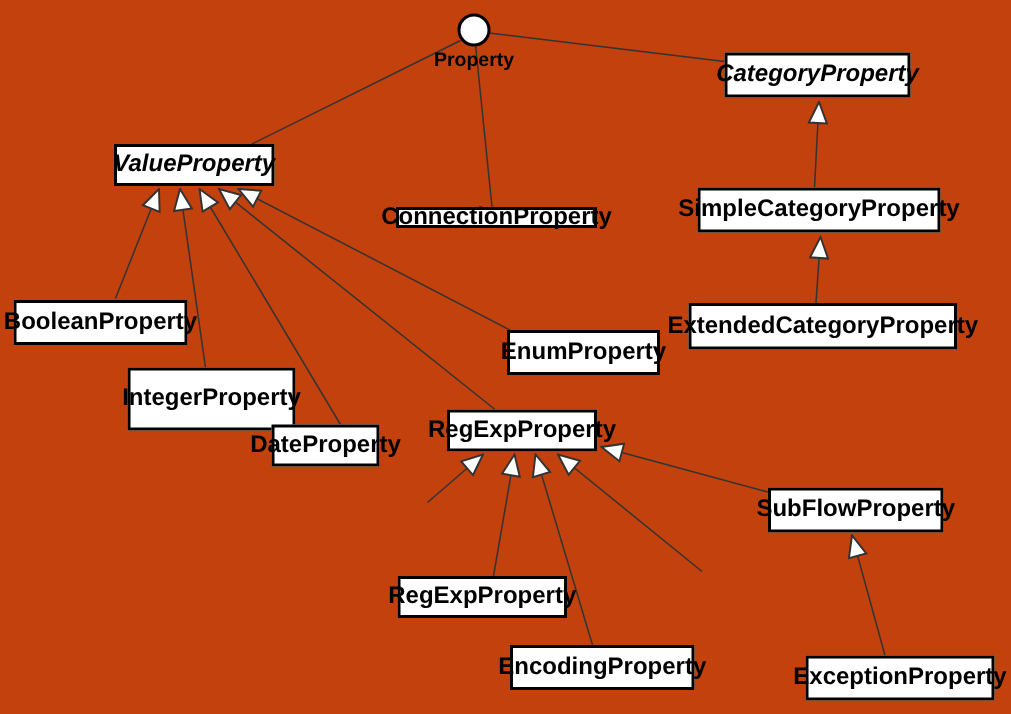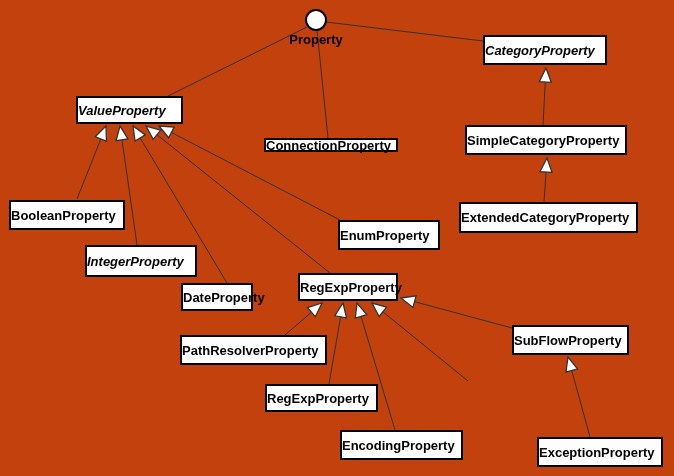--- a/index.html
+++ b/index.html
@@ -21,21 +21,22 @@
     width: 674px;
     height: 476px;
   }
   .node {
     position: absolute;
     box-sizing: border-box;
     border: 2px solid #000000;
     background: #ffffff;
     display: flex;
     align-items: center;
-    font-size: 13px;
+    justify-content: center;
+    font-size: 16px;
     font-weight: bold;
     color: #000000;
     white-space: nowrap;
   }
   .node.abstract .lbl { font-style: italic; }
   .free-label {
     position: absolute;
     font-size: 13px;
     font-weight: bold;
     color: #000000;
@@ -43,21 +44,21 @@
     white-space: nowrap;
   }
 
   
   #n-value       { left: 76px;  top: 96px;  width: 107px; height: 28px; }
   #n-category    { left: 483px; top: 35px;  width: 124px; height: 30px; }
   #n-connection  { left: 264px; top: 138px; width: 134px; height: 14px; }
   #n-simplecat   { left: 465px; top: 125px; width: 162px; height: 30px; }
   #n-extendedcat { left: 459px; top: 202px; width: 179px; height: 31px; }
   #n-boolean     { left: 9px;   top: 200px; width: 116px; height: 30px; }
-  #n-integer     { left: 85px;  top: 245px; width: 112px; height: 32px; font-style: italic; }
+  #n-integer     { left: 85px;  top: 245px; width: 112px; height: 42px; }
   #n-date        { left: 181px; top: 283px; width: 72px;  height: 28px; }
   #n-enum        { left: 338px; top: 220px; width: 102px; height: 30px; }
   #n-string      { left: 298px; top: 273px; width: 100px; height: 28px; }
   #n-pathres     { left: 180px; top: 335px; width: 147px; height: 30px; }
   #n-regexp      { left: 265px; top: 384px; width: 113px; height: 28px; }
   #n-password    { left: 428px; top: 381px; width: 129px; height: 29px; }
   #n-encoding    { left: 340px; top: 430px; width: 123px; height: 30px; }
   #n-subflow     { left: 512px; top: 325px; width: 117px; height: 30px; }
   #n-exception   { left: 537px; top: 437px; width: 126px; height: 30px; }
   #lbl-property  { left: 286px; top: 32px;  width: 60px; }
@@ -123,23 +124,20 @@
   </div>
   <div class="node" id="n-date">
     <span class="lbl">DateProperty</span>
   </div>
   <div class="node" id="n-enum">
     <span class="lbl">EnumProperty</span>
   </div>
   <div class="node" id="n-string">
     <span class="lbl">RegExpProperty</span>
   </div>
-  <div class="node" id="n-pathres">
-    <span class="lbl">PathResolverProperty</span>
-  </div>
   <div class="node" id="n-regexp">
     <span class="lbl">RegExpProperty</span>
   </div>
   <div class="node" id="n-encoding">
     <span class="lbl">EncodingProperty</span>
   </div>
   <div class="node" id="n-subflow">
     <span class="lbl">SubFlowProperty</span>
   </div>
   <div class="node" id="n-exception">

